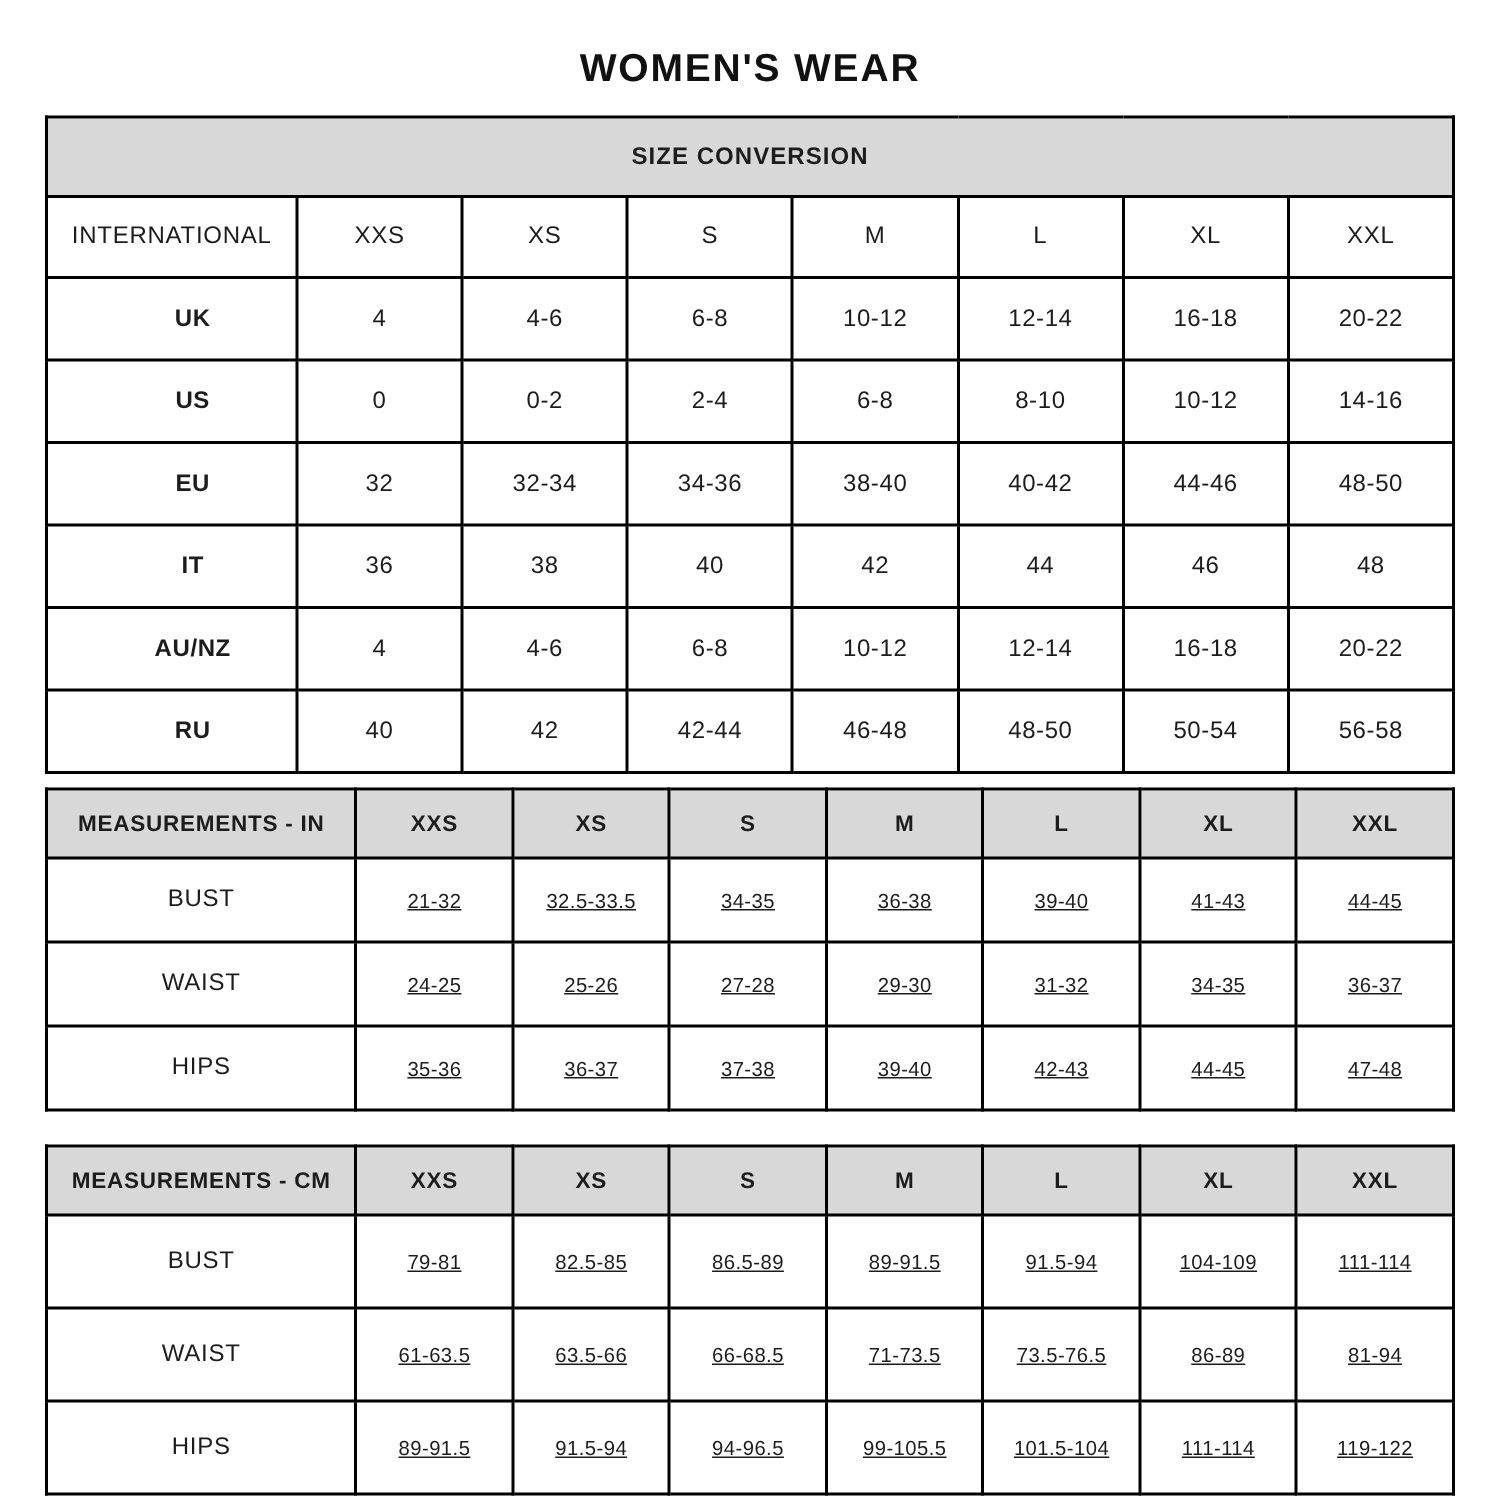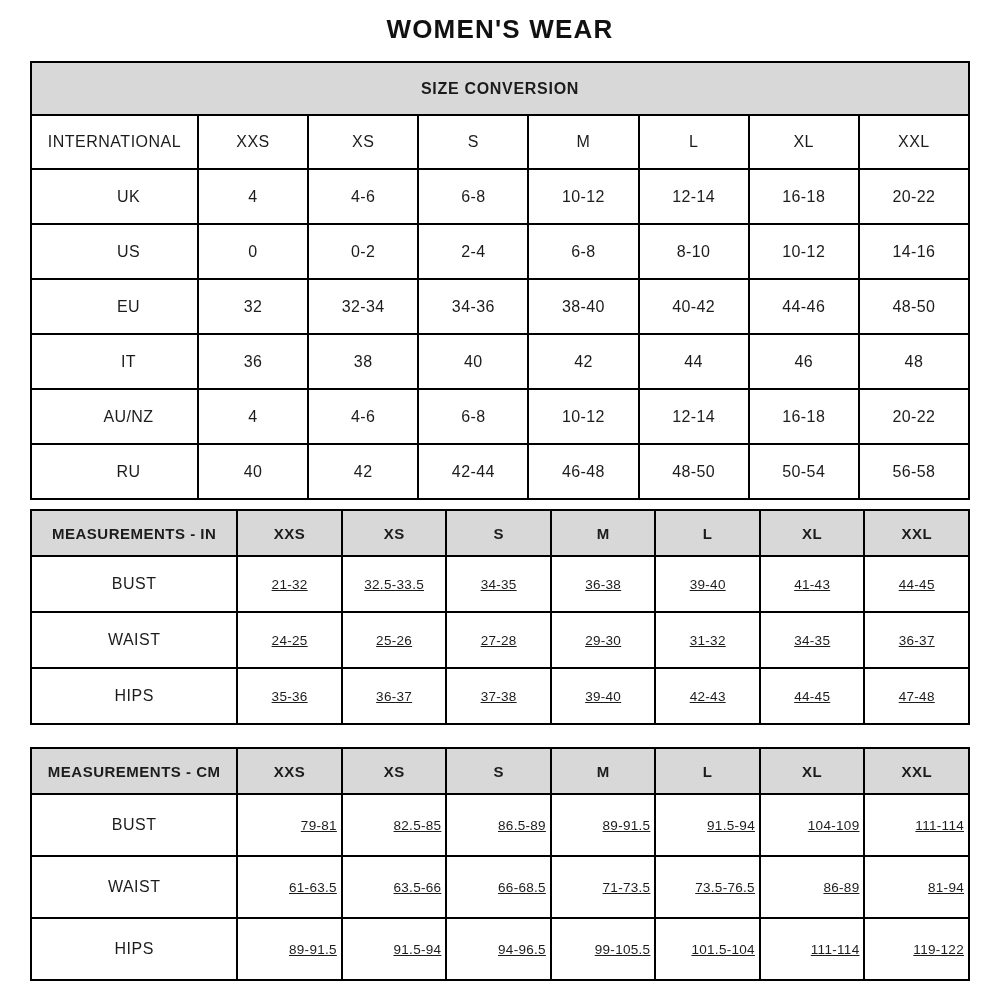--- a/index.html
+++ b/index.html
@@ -10,21 +10,21 @@
     color: #1c1c1c;
   }
   .page {
     width: 1000px;
     height: 1000px;
     box-sizing: border-box;
     padding: 10px 30px 12px 30px;
     background: #ffffff;
   }
   h1.page-title {
-    margin: 4px 0 16px 0;
+    margin: 20px 0 16px 0;
     text-align: center;
     font-size: 26px;
     font-weight: 700;
     letter-spacing: 1.2px;
     color: #111111;
   }
   table.tbl {
     width: 100%;
     border-collapse: collapse;
     table-layout: fixed;
@@ -70,27 +70,27 @@
     letter-spacing: 0.5px;
     height: 44px;
   }
   .tbl-2 tbody td, .tbl-3 tbody td {
     font-size: 13.5px;
     font-weight: 400;
     letter-spacing: 0.3px;
     text-decoration: underline;
   }
   .tbl-2 tbody td { height: 54px; }
-  .tbl-3 tbody td { height: 60px; text-align: right; }
+  .tbl-3 tbody td { height: 60px; }
   .tbl-2 tbody th.row-label, .tbl-3 tbody th.row-label {
     font-size: 16px;
     font-weight: 400;
     letter-spacing: 0.5px;
   }
-  .tbl-1 tbody th.row-label { font-weight: 400; padding-left: 32px; }
+  .tbl-1 tbody th.row-label { font-weight: 700; padding-left: 32px; }
 </style>
 </head>
 <body>
 
 <div class="page">
   <h1 class="page-title">WOMEN'S WEAR</h1>
 
   <table class="tbl tbl-1">
       <colgroup>
         <col class="label-col">

